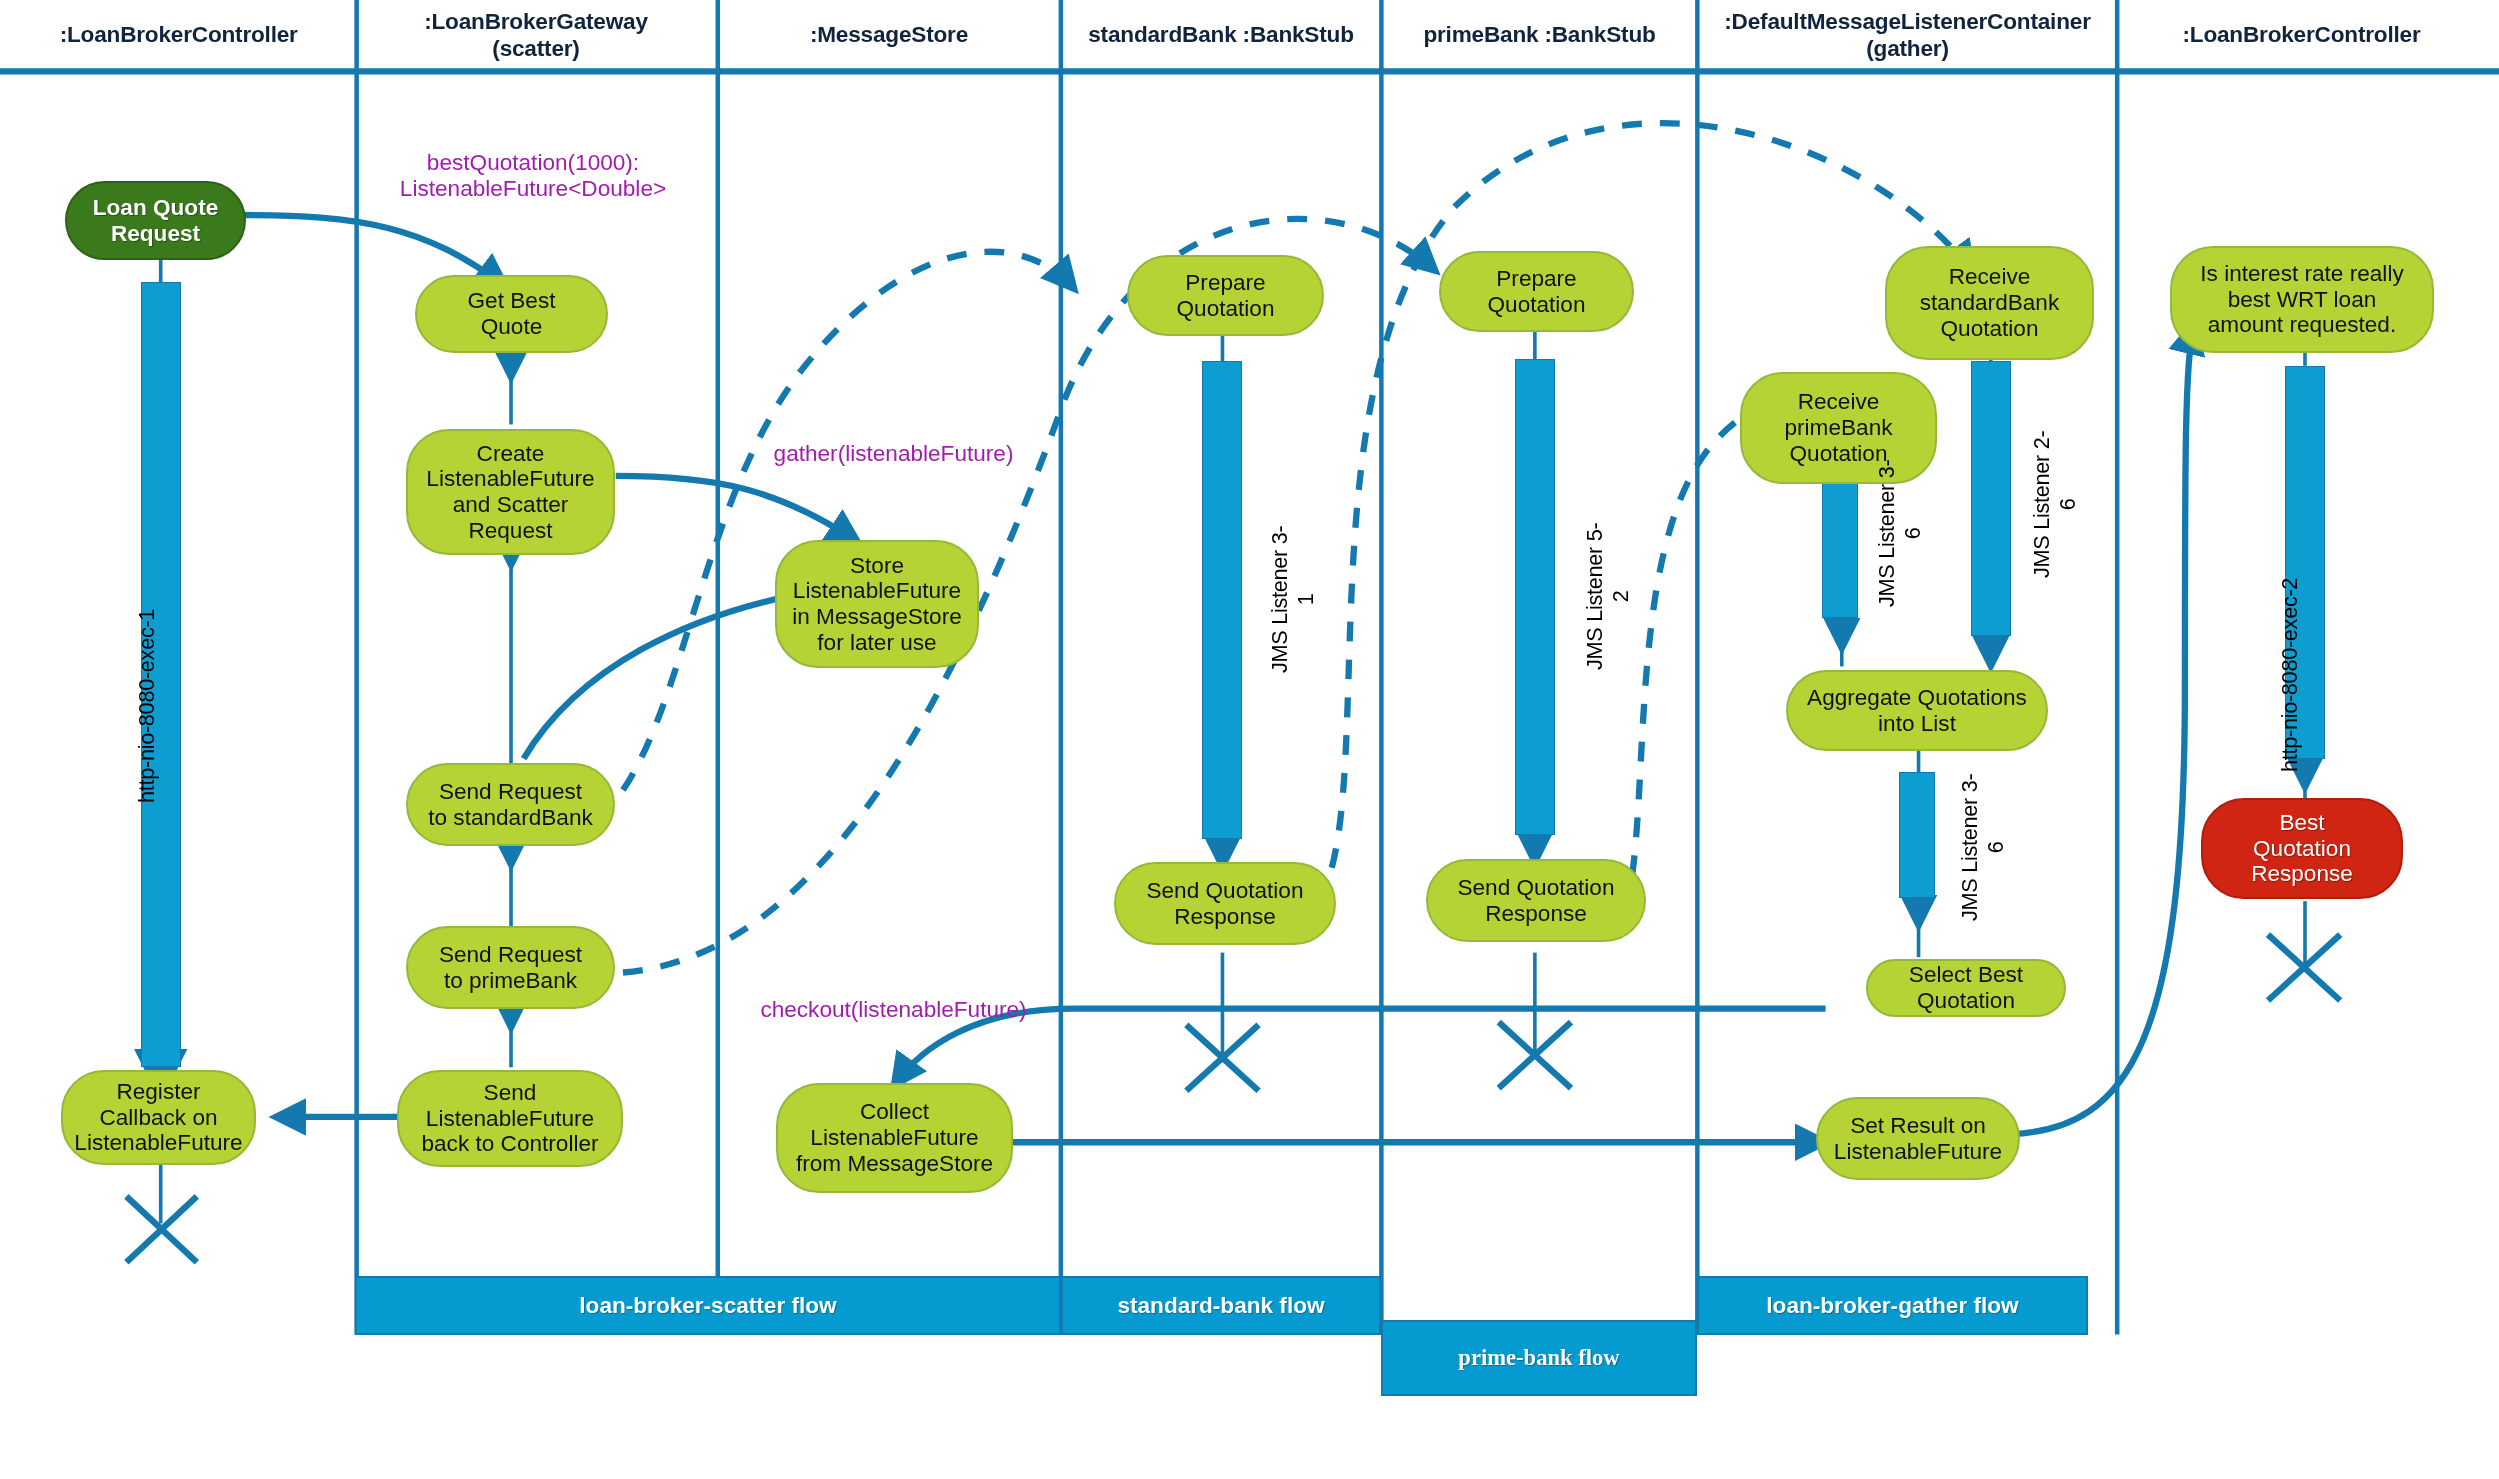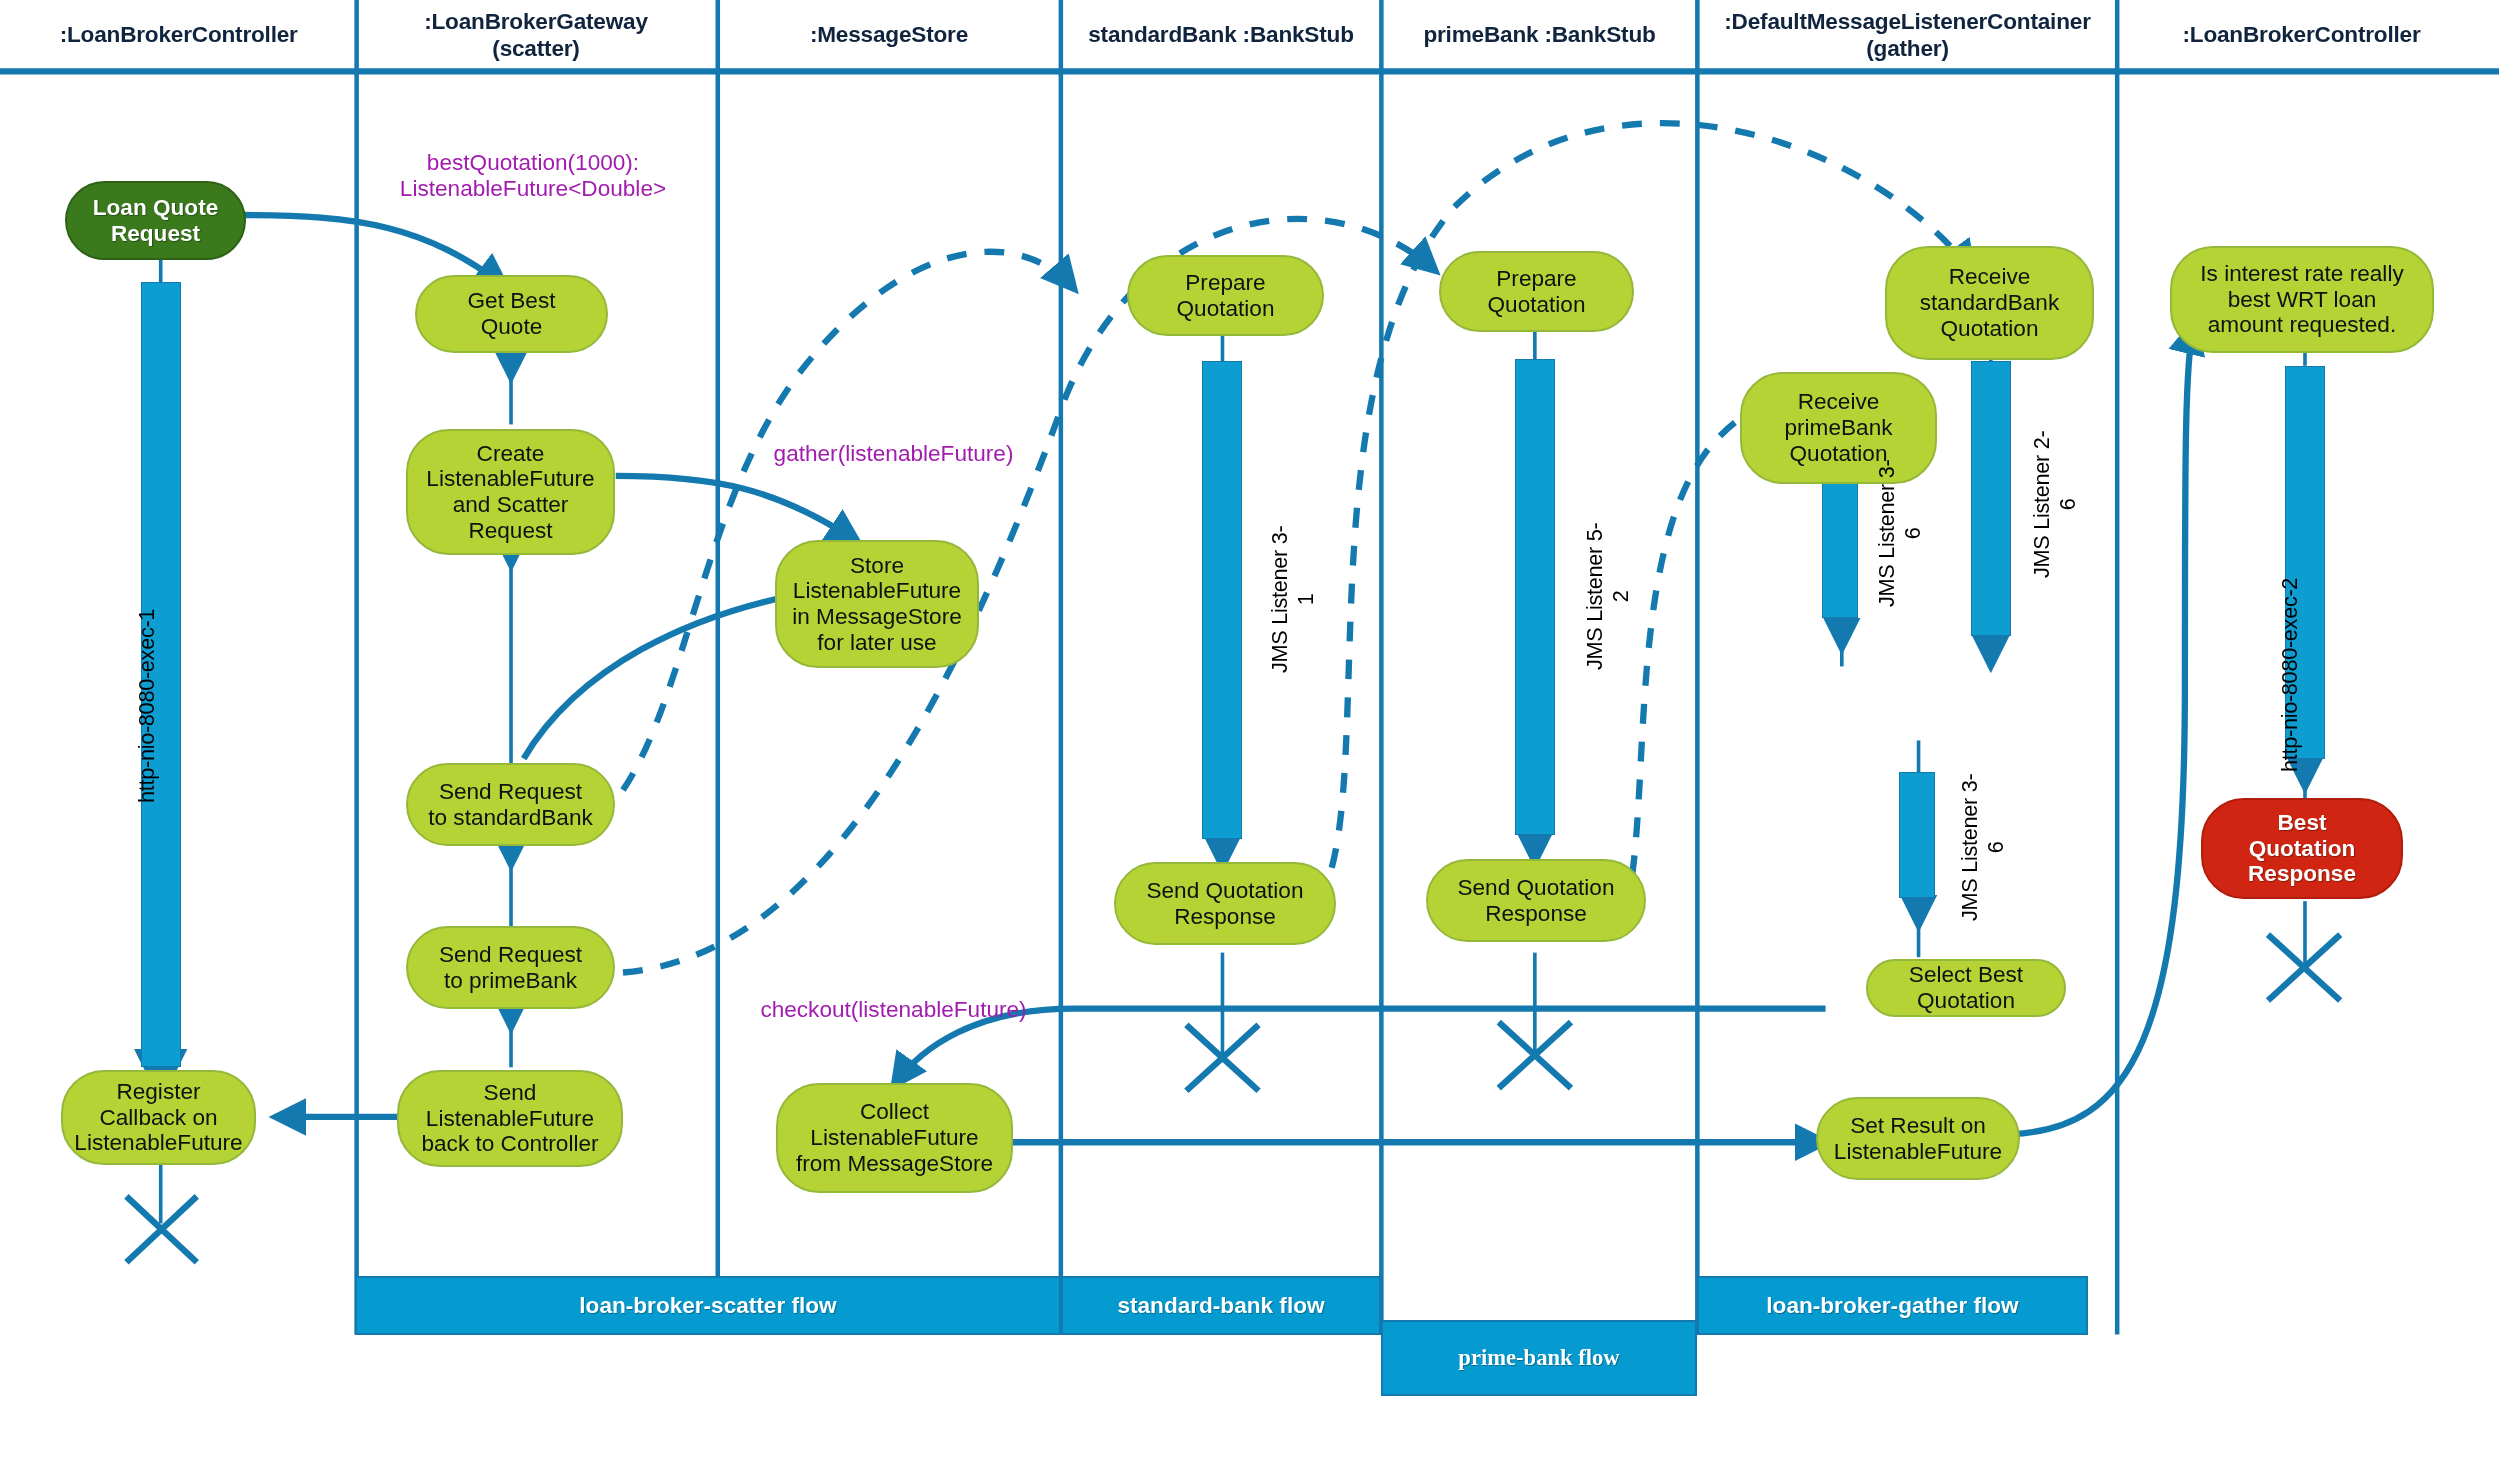--- a/index.html
+++ b/index.html
@@ -54,21 +54,21 @@
     background: #3a7a1c;
     border-color: #2e6116;
     color: #ffffff;
     font-weight: bold;
     text-shadow: 0.9px 0.9px 0.9px rgba(0,0,0,.35);
   }
   .node.end {
     background: #cf2512;
     border-color: #b01d0d;
     color: #ffffff;
-    font-weight: bold;
+    font-weight: normal;
     text-shadow: 0.9px 0.9px 0.9px rgba(0,0,0,.35);
   }
   .activation {
     position: absolute;
     background: #0d9dd1;
     border: 1.8px solid #1479ae;
     box-sizing: border-box;
     z-index: 3;
   }
   .act-label {
@@ -288,20 +288,22 @@
 Quotation</div>
   <div class="node" style="left: 1426px; top: 859px; width: 220px; height: 83px; white-space: pre-line;">Send Quotation
 Response</div>
 
   <div class="node" style="left: 1885px; top: 246px; width: 209px; height: 114px; white-space: pre-line;">Receive
 standardBank
 Quotation</div>
   <div class="node" style="left: 1740px; top: 372px; width: 197px; height: 112px; white-space: pre-line;">Receive
 primeBank
 Quotation</div>
+  <div class="node" style="left: 1786px; top: 670px; width: 262px; height: 81px; white-space: pre-line;">Aggregate Quotations
+into List</div>
   <div class="node" style="left: 1866px; top: 959px; width: 200px; height: 58px; white-space: pre-line;">Select Best
 Quotation</div>
   <div class="node" style="left: 1816px; top: 1097px; width: 204px; height: 83px; white-space: pre-line;">Set Result on
 ListenableFuture</div>
 
   <div class="node" style="left: 2170px; top: 246px; width: 264px; height: 107px; white-space: pre-line;">Is interest rate  really
 best WRT loan
 amount requested.</div>
   <div class="node end" style="left: 2201px; top: 798px; width: 202px; height: 101px; white-space: pre-line;">Best
 Quotation

